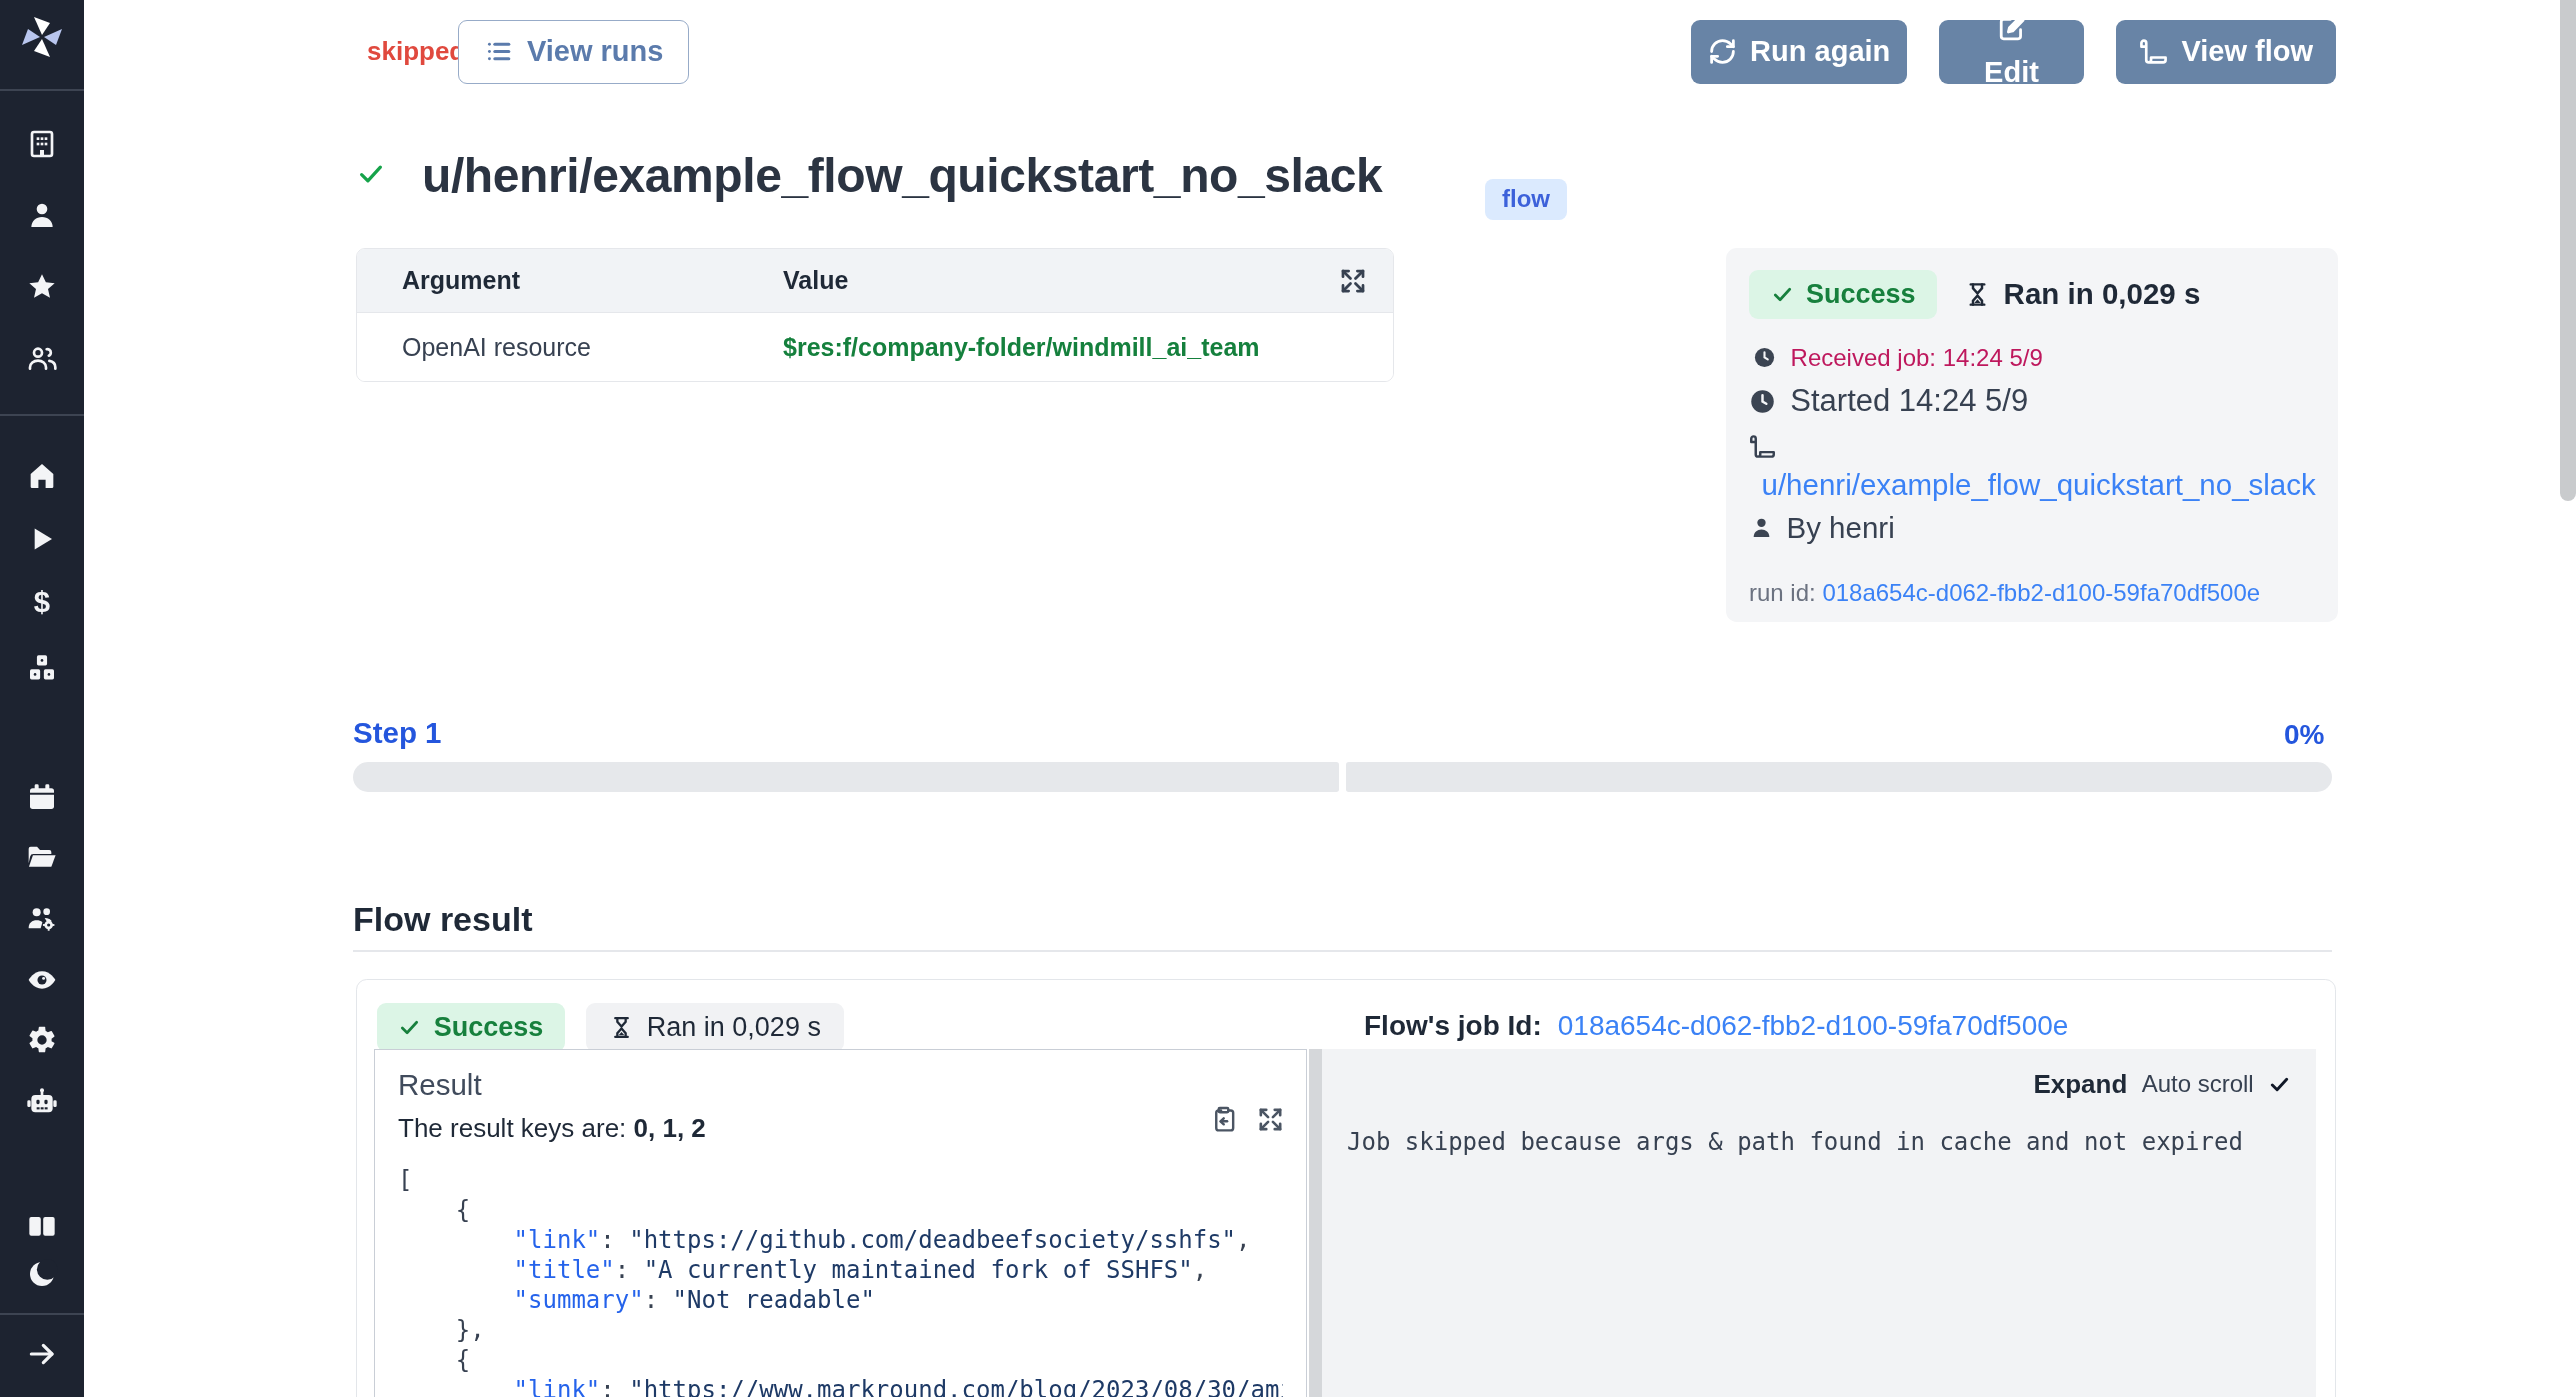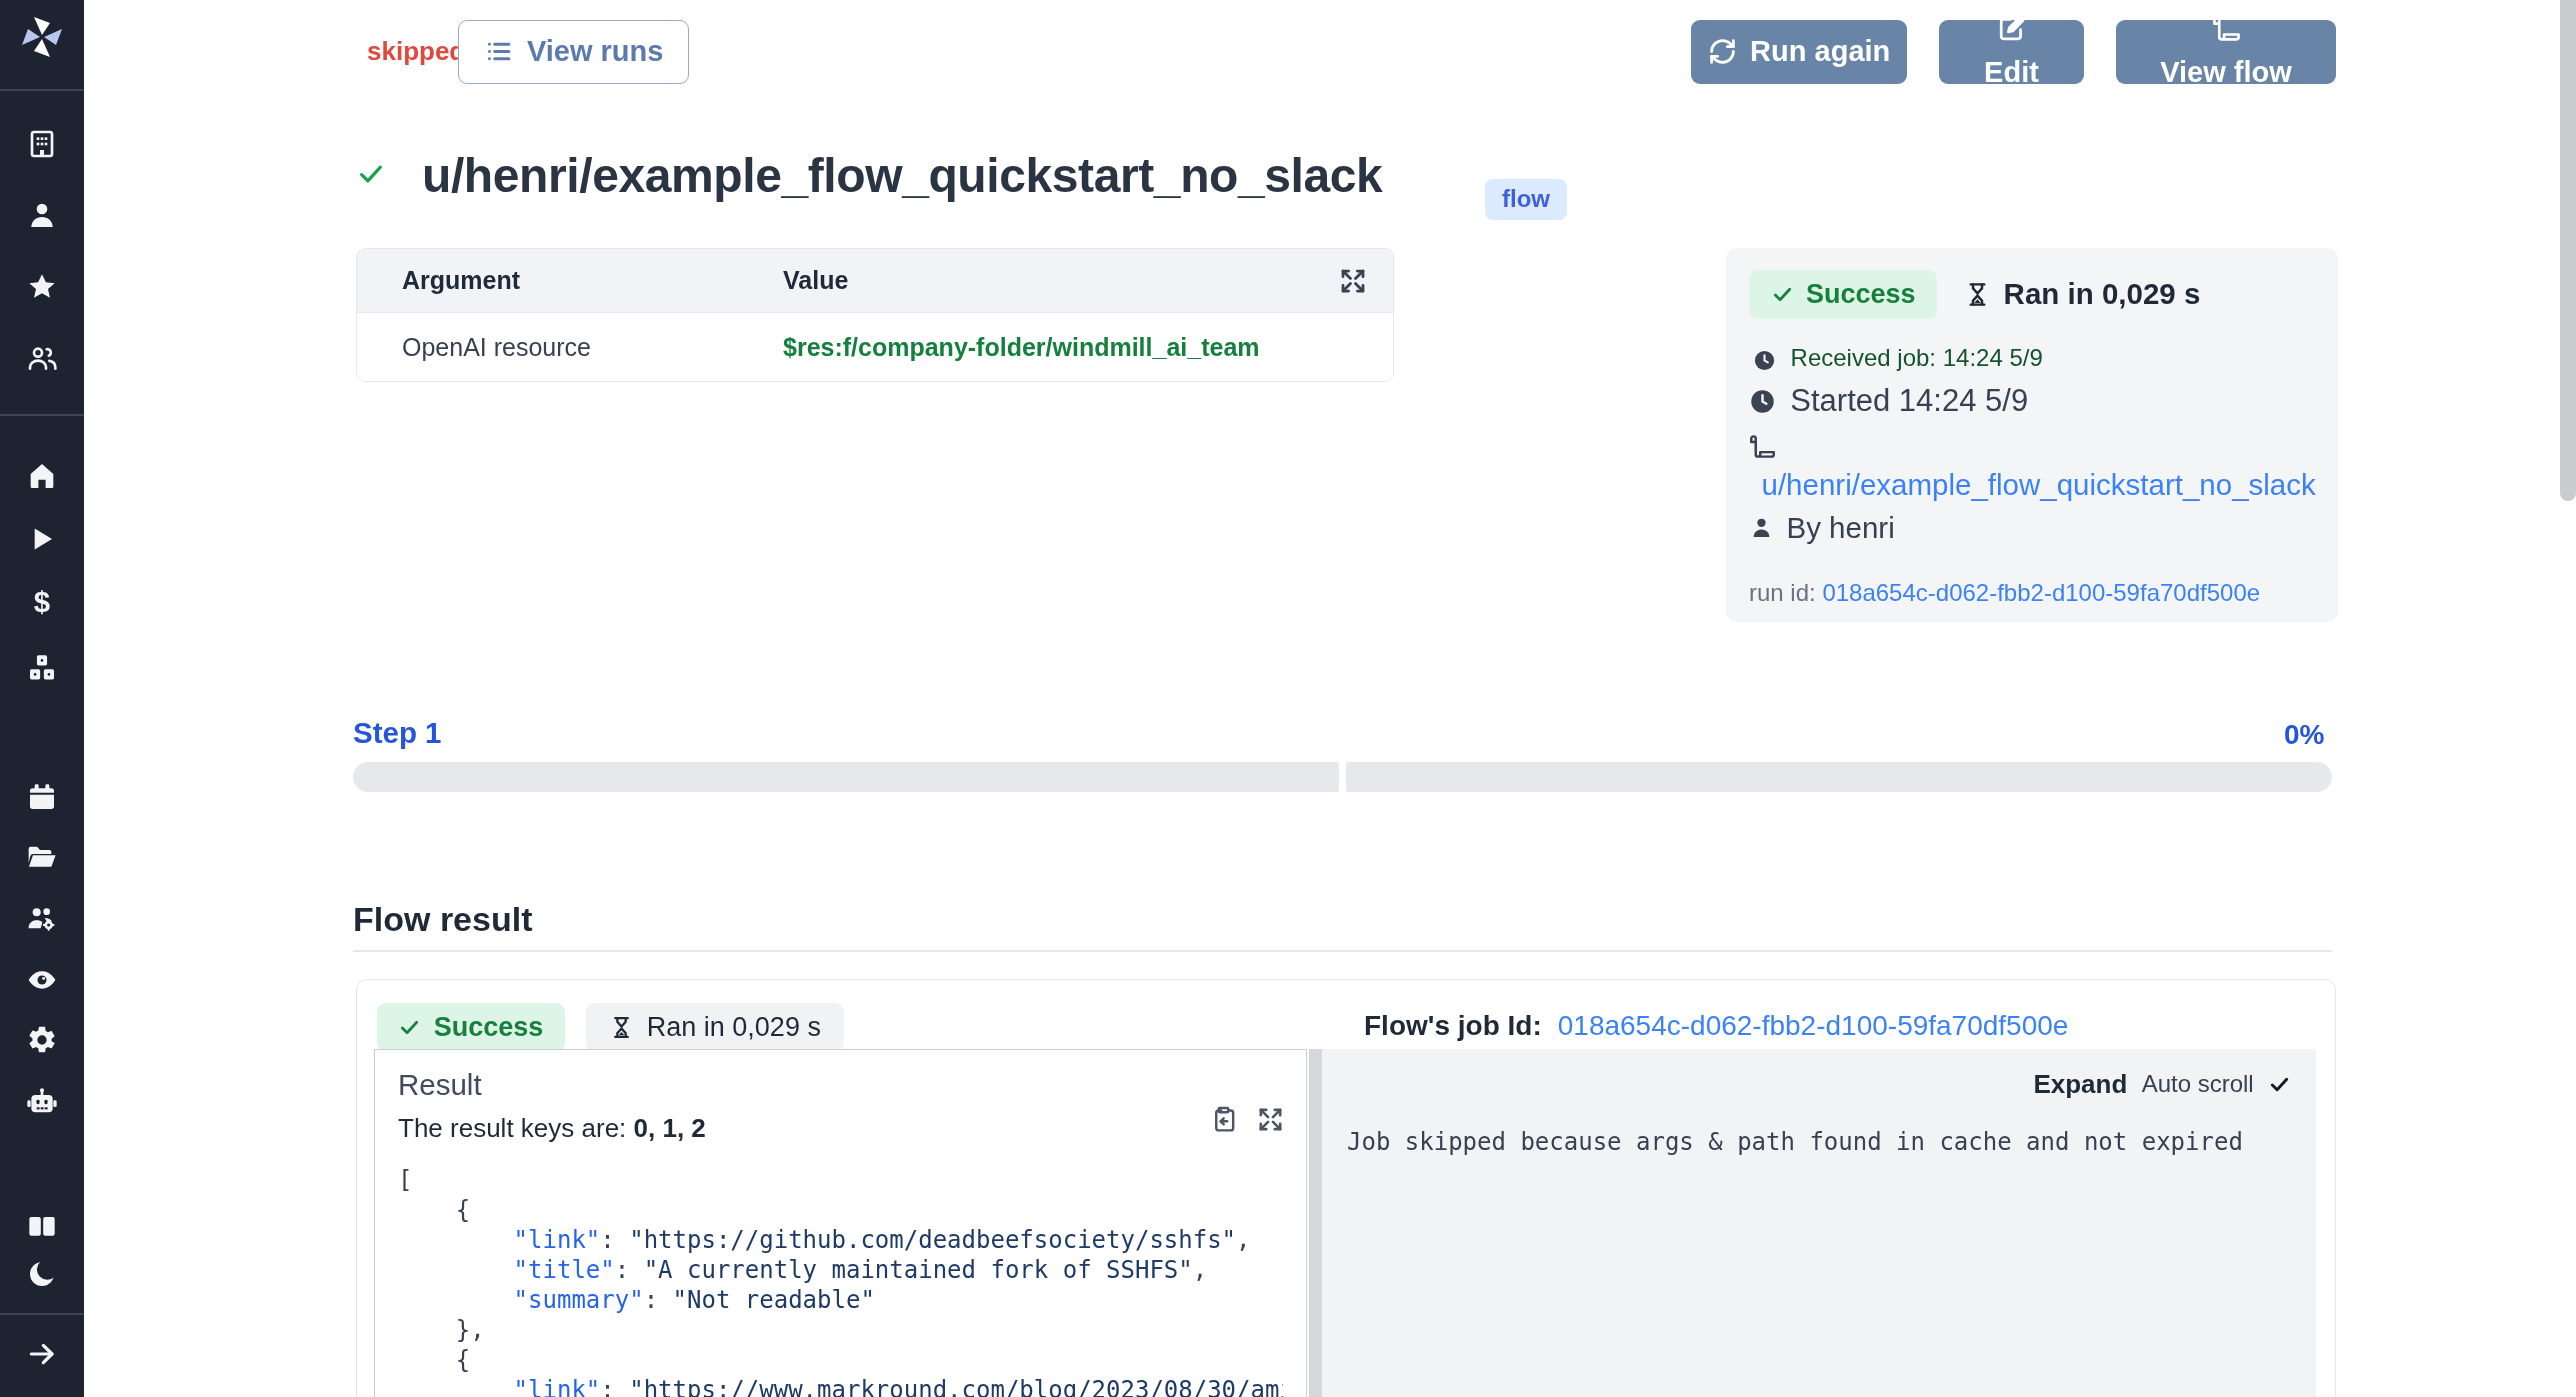--- a/index.html
+++ b/index.html
@@ -13,21 +13,21 @@
   .side-divider { position:absolute; left:0; width:84px; height:1.8px; background:#3d4452; }
 
   
   .delete-link { position:absolute; left:367px; top:36px; font-size:26px; font-weight:700; color:#e0493e; cursor:pointer; }
   .btn-outline { position:absolute; left:458px; top:19.7px; width:231px; height:64px; border:1.8px solid #97abc8; border-radius:9px;
     background:#fff; color:#5b7bac; font-size:29px; font-weight:700; display:flex; align-items:center; justify-content:center; gap:14.3px; cursor:pointer; }
   .btn-dark { position:absolute; top:19.7px; height:64px; background:#6884a6; border-radius:9px; color:#fff;
     display:flex; align-items:center; justify-content:center; gap:13.4px; font-size:29px; font-weight:700; border:none; cursor:pointer; }
   #btn-run-again { left:1691px; width:216px; }
   #btn-edit { left:1939px; width:145px;flex-direction:column; }
-  #btn-view-flow { left:2116px; width:220px;flex-direction:column; }
+  #btn-view-flow { left:2116px; width:220px; }
 
   
   .title-check { position:absolute; left:356px; top:159px; }
   .page-title { position:absolute; left:422px; top:148px; font-size:48px; font-weight:800; color:#2b3442; letter-spacing:-0.4px; }
   .flow-badge { position:absolute; left:1485px; top:179px; background:#dbeafe; color:#3c61da; font-size:24px; font-weight:700;
     padding:6.3px 17px; border-radius:8px; }
 
   
   .args-table { position:absolute; left:356px; top:248px; width:1038px; border:1.8px solid #e5e7eb; border-radius:9px; background:#fff; overflow:hidden; }
   .args-head { display:flex; align-items:center; height:64px; background:#f1f3f6; border-bottom:1.8px solid #e5e7eb; position:relative; }
@@ -37,21 +37,21 @@
   .cell-arg-val { font-size:25px; color:#374151; }
   .cell-link { font-size:25px; font-weight:700; color:#15803d; cursor:pointer; }
   .table-expand { position:absolute; right:25px; top:17px; color:#374151; cursor:pointer; }
 
   
   .status-panel { position:absolute; left:1726px; top:248px; width:612px; height:374px; background:#f4f5f7; border-radius:10.7px; padding:21.5px 23px; }
   .sp-row1 { display:flex; align-items:center; gap:27px; }
   .badge-success { display:inline-flex; align-items:center; gap:12.5px; background:#dcf5e6; color:#17803d;
     font-size:27px; font-weight:600; padding:9px 21.5px; border-radius:9px; }
   .ran-in { display:flex; align-items:center; gap:12.5px; font-size:29.5px; font-weight:600; color:#1f2937; }
-  .sp-received { margin-top:25px; display:flex; align-items:flex-end; gap:15px; font-size:24px; color:#14532d; padding-left:3.6px; }
+  .sp-received { margin-top:25px; display:flex; align-items:center; gap:15px; font-size:24px; color:#be185d; padding-left:3.6px; }
   .sp-started { margin-top:11.6px; display:flex; align-items:center; gap:14.3px; font-size:31px; color:#374151; }
   .sp-scroll { margin-top:14.3px; color:#374151; }
   .sp-flowlink { margin-top:7.2px; padding-left:12.5px; font-size:29.5px; color:#3b82f6; white-space:nowrap; cursor:pointer; }
   .sp-by { margin-top:9px; display:flex; align-items:center; gap:12.5px; font-size:29.5px; color:#374151; }
   .sp-runid { margin-top:34px; font-size:24px; color:#6b7280; }
   .sp-runid a { color:#3b82f6; text-decoration:none; cursor:pointer; }
 
   
   .step-label { position:absolute; left:353px; top:716px; font-size:29.5px; font-weight:700; color:#2456dd; cursor:pointer; }
   .step-pct { position:absolute; left:2284px; top:719px; font-size:28px; font-weight:700; color:#2456dd; }

